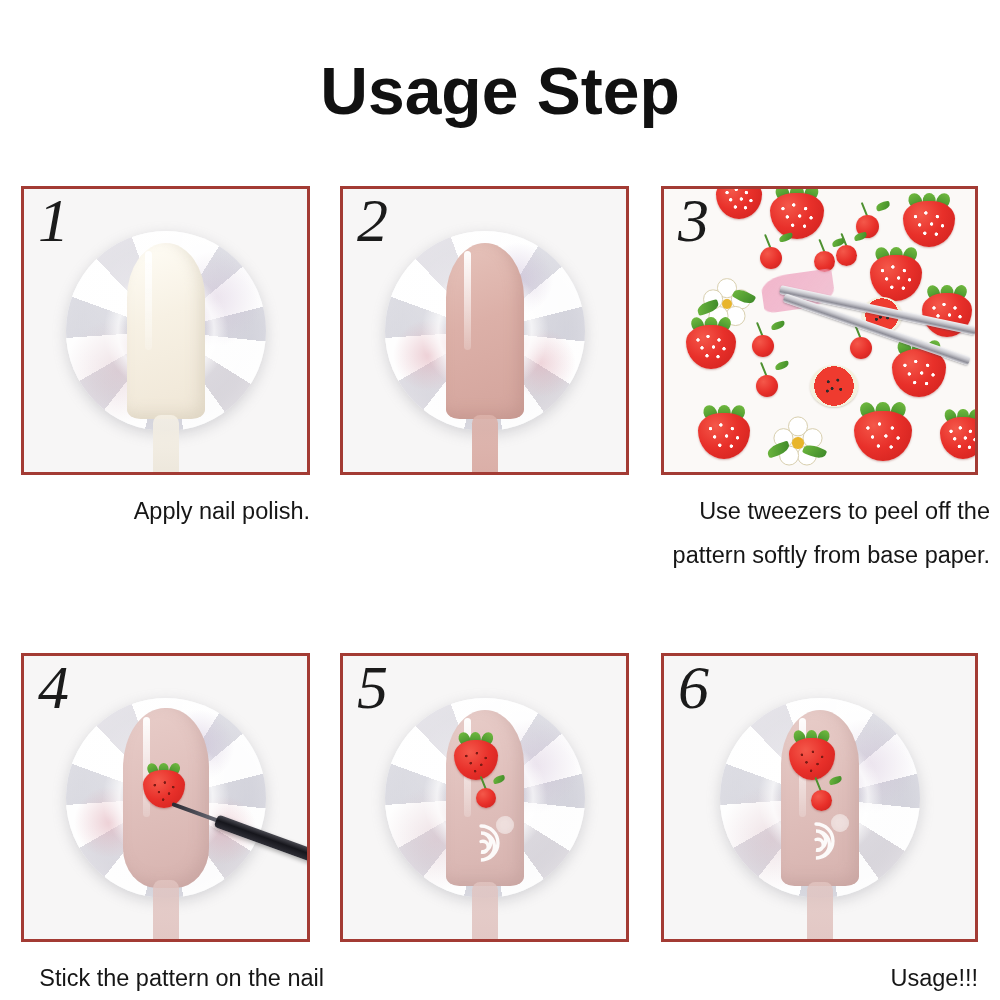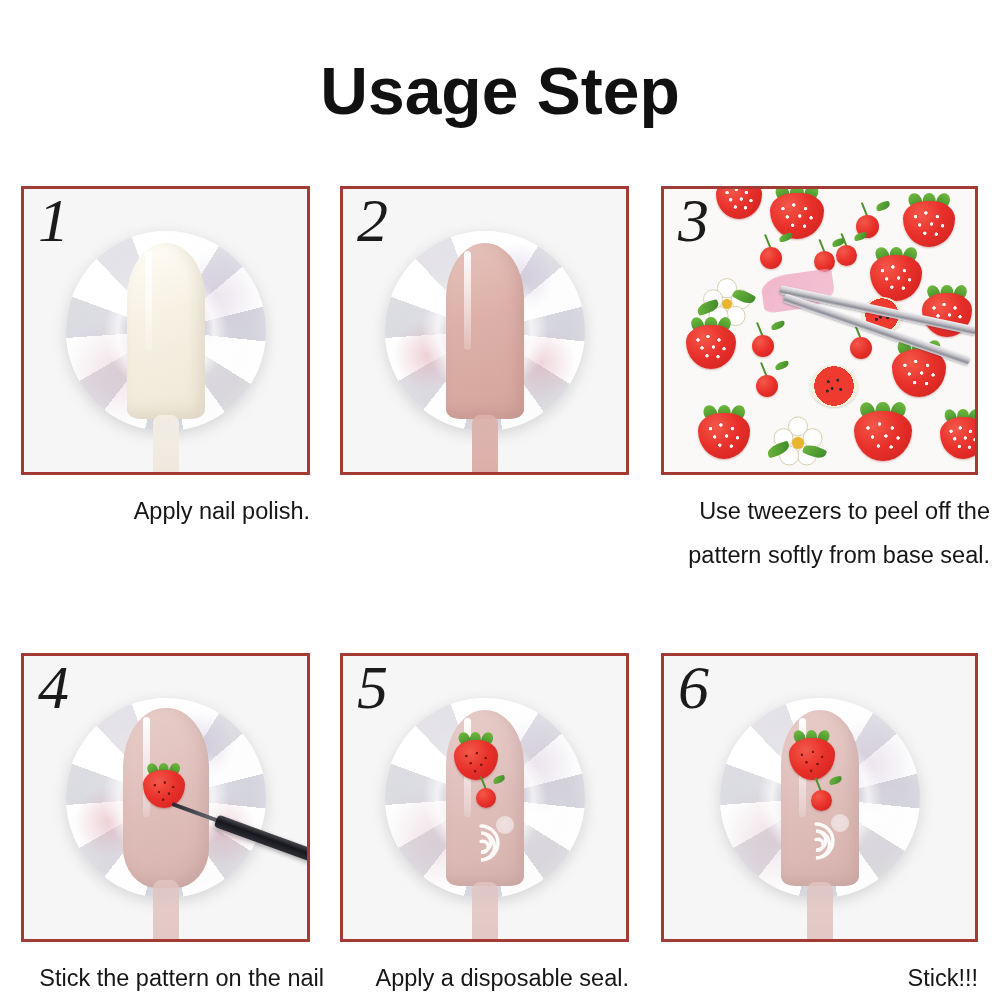--- a/index.html
+++ b/index.html
@@ -516,21 +516,21 @@
 
           <div class="pink-film" style="left:98px;top:84px;width:72px;height:36px;transform:rotate(-8deg);"></div>
           <div class="tweezers" style="left:116px;top:78px;width:200px;height:60px;">
             <div class="arm" style="left:0;top:18px;width:200px;height:9px;transform:rotate(12deg);transform-origin:left center;"></div>
             <div class="arm" style="left:4px;top:26px;width:196px;height:9px;transform:rotate(19deg);transform-origin:left center;"></div>
           </div>
         </div>
         <div class="panel-num">3</div>
       </div>
       <div class="caption wide">Use tweezers to peel off the
-pattern softly from base seal.</div>
+pattern softly from base paper.</div>
     </div>
   </div>
 
   <div class="row row2" style="margin-top:89px;">
 
     <div class="cell c1">
       <div class="panel">
         <div class="panel-num">4</div>
         <div class="crystal pink-specks"></div>
         <div class="nail dusty round">
@@ -582,21 +582,20 @@
               <div class="swirl" style="left:14px;top:112px;width:42px;height:42px;">
                 <svg width="42" height="42" viewBox="0 0 42 42">
                   <path d="M21 4 A17 17 0 1 1 20.9 38 A13.5 13.5 0 1 0 21 11 A9.5 9.5 0 1 1 21.2 30 A5.5 5.5 0 1 0 21 19.5" fill="none" stroke="#ffffff" stroke-width="3.4" stroke-linecap="round" opacity="0.92"></path>
                 </svg>
               </div>
             </div>
           </div>
           <div class="drip"></div>
         </div>
       </div>
-      <div class="caption">Apply a disposable seal.</div>
     </div>
 
     <div class="cell c3">
       <div class="panel">
         <div class="panel-num">6</div>
         <div class="crystal"></div>
         <div class="nail dusty">
           <div class="plate">
             <div class="art">
               <div class="berry" style="left:8px;top:28px;width:46px;height:42px;">
@@ -616,16 +615,16 @@
               <div class="swirl" style="left:14px;top:110px;width:42px;height:42px;">
                 <svg width="42" height="42" viewBox="0 0 42 42">
                   <path d="M21 4 A17 17 0 1 1 20.9 38 A13.5 13.5 0 1 0 21 11 A9.5 9.5 0 1 1 21.2 30 A5.5 5.5 0 1 0 21 19.5" fill="none" stroke="#ffffff" stroke-width="3.4" stroke-linecap="round" opacity="0.92"></path>
                 </svg>
               </div>
             </div>
           </div>
           <div class="drip"></div>
         </div>
       </div>
-      <div class="caption">Stick!!!</div>
+      <div class="caption">Usage!!!</div>
     </div>
   </div>
 </div>
 
 </body></html>

